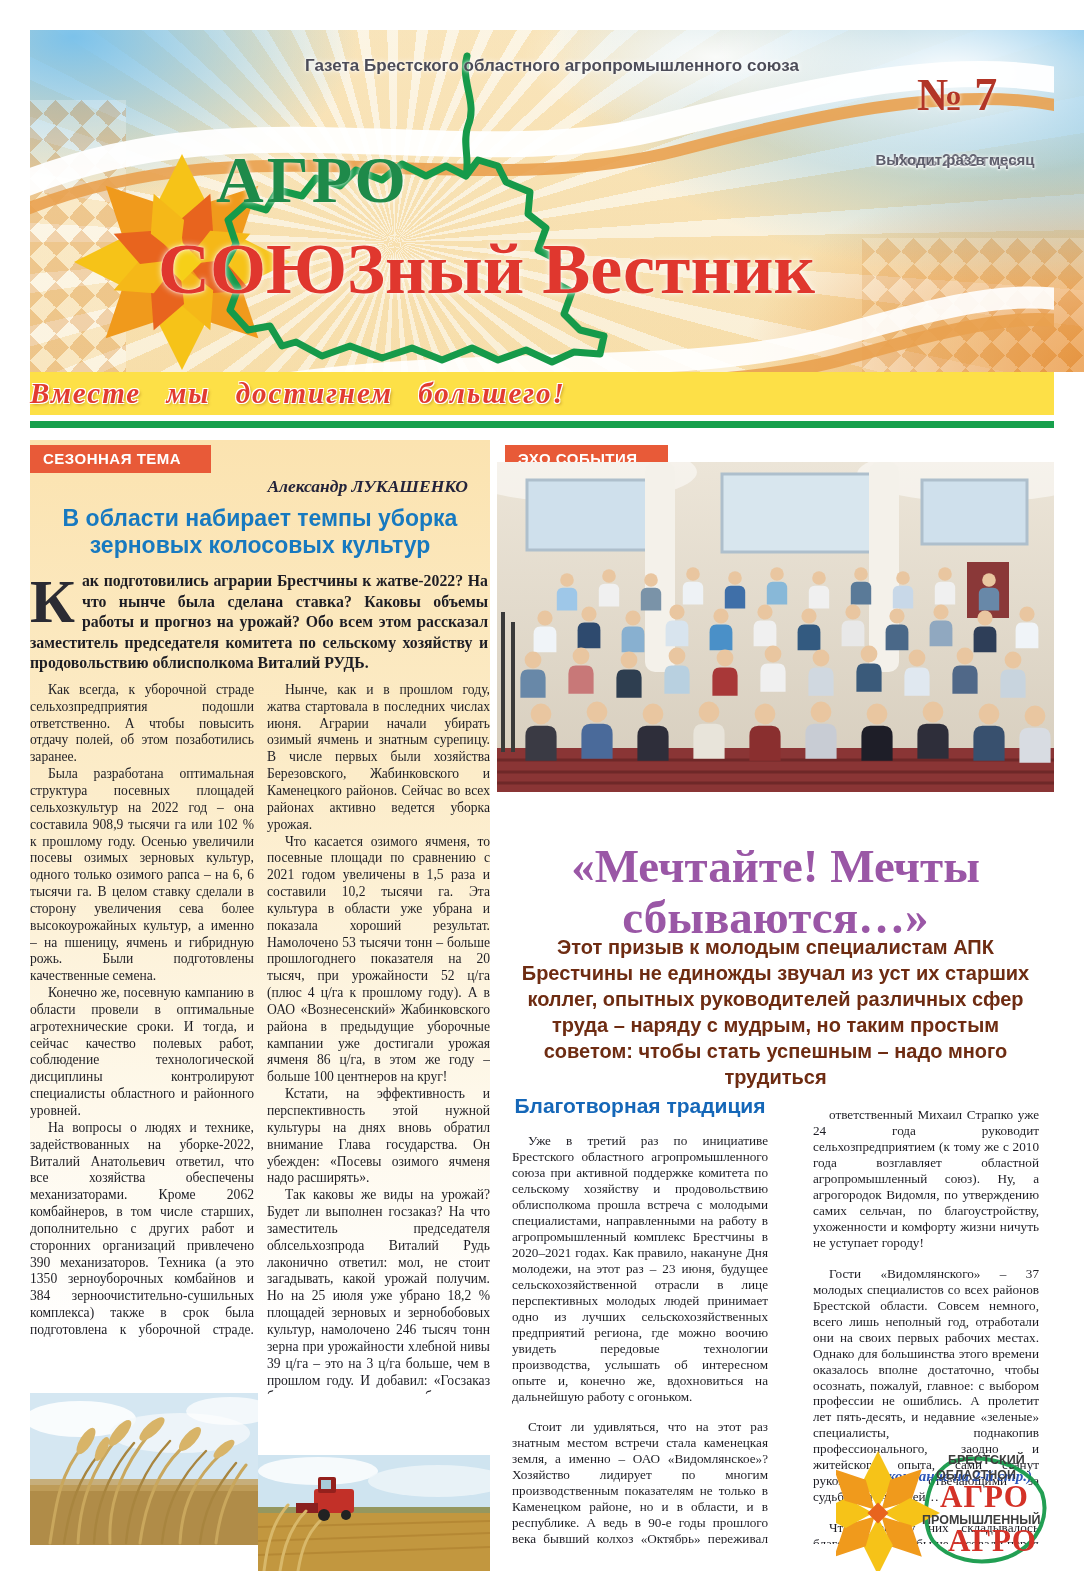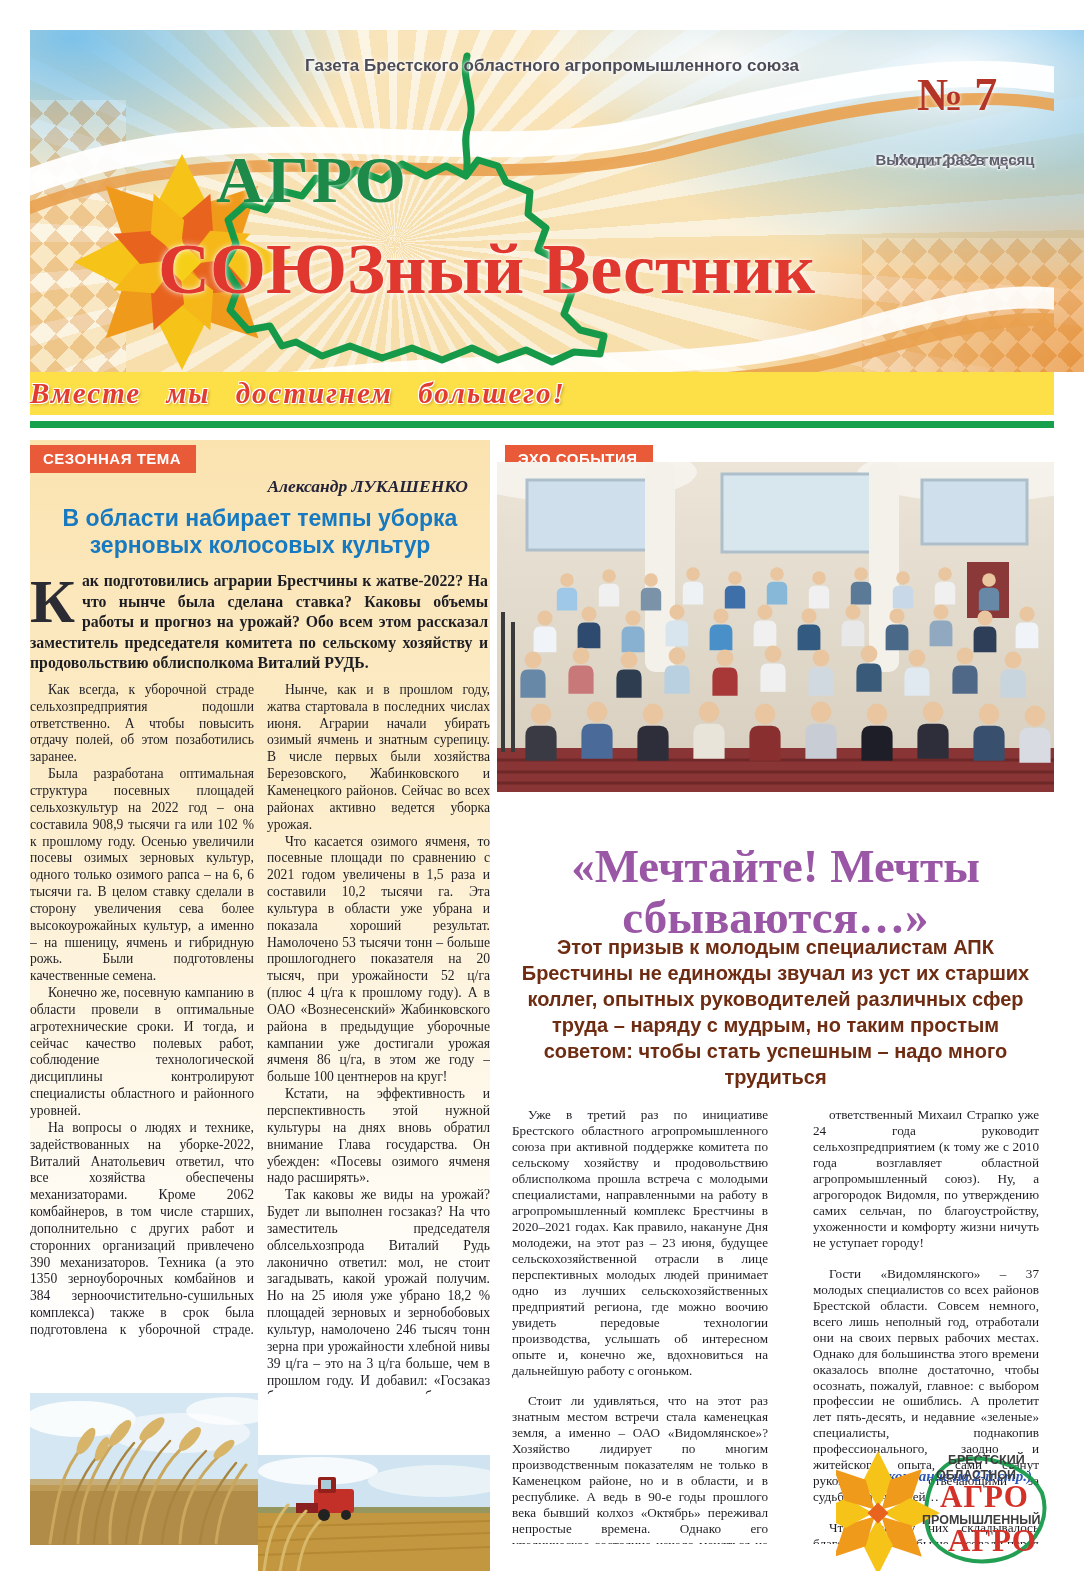--- a/index.html
+++ b/index.html
@@ -36,21 +36,21 @@
   .title-word{position:absolute;left:128px;top:198px;width:890px;font:bold 72px "Liberation Serif",serif;
     color:#e0372e;white-space:nowrap;text-shadow:0 0 2px #fff,0 0 6px rgba(255,255,255,.85);}
 
   .slogan-band{position:absolute;left:30px;top:372px;width:1024px;height:43px;background:#fde047;
     display:flex;align-items:center;justify-content:flex-start;}
   .slogan-text{font:bold italic 29px "Liberation Serif",serif;color:#e23b30;letter-spacing:2px;word-spacing:16px;
     text-shadow:-1px -1px 0 #fff,1px -1px 0 #fff,-1px 1px 0 #fff,1px 1px 0 #fff,2px 2px 3px rgba(120,60,0,.35);}
   .green-rule{position:absolute;left:30px;top:421px;width:1024px;height:7px;background:#17a04c;}
 
   
-  .badge{display:inline-block;background:#e85a38;color:#fff;padding:5px 15px 6px 13px;
+  .badge{display:inline-block;background:#e85a38;color:#fff;padding:5px 30px 6px 13px;
     font:bold 15px "Liberation Sans",sans-serif;letter-spacing:.5px;}
 
   
   .left-art{position:absolute;left:30px;top:440px;width:460px;height:1131px;
     background:linear-gradient(180deg,#fbe3b0 0%,#fcecc9 30%,#fef8ea 58%,#ffffff 80%);}
   .quote{margin:14px 4px 0 4px;text-align:center;font:bold italic 17.5px "Liberation Serif",serif;color:#23233a;}
   .quote-author{margin:3px 22px 0 0;text-align:right;font:bold italic 17.5px "Liberation Serif",serif;color:#23233a;}
   .l-head{margin:8px 0 0 0;text-align:center;font:bold 57px "Liberation Serif",serif;color:#d84b2c;line-height:1.0;}
   .l-sub{margin:8px 10px 0 10px;text-align:center;font:bold 23px "Liberation Sans",sans-serif;color:#1779c0;line-height:1.18;}
   .lead{margin:12px 2px 0 0;text-align:justify;font-weight:bold;font-size:15.8px;line-height:1.3;}
@@ -326,20 +326,21 @@
           <use href="#person" transform="translate(538,254) scale(1.3)" color="#d8dce2"></use>
         </g>
       </svg>
     </div>
 
     <h2 class="r-head">«Мечтайте! Мечты сбываются…»</h2>
     <div class="r-deck">Этот призыв к молодым специалистам АПК Брестчины не единожды звучал из уст их старших коллег, опытных руководителей различных сфер труда – наряду с мудрым, но таким простым советом: чтобы стать успешным – надо много трудиться</div>
 
     <div class="r-cols">
       <div class="rcol1">
+        <h3 class="r-sub">Благотворная традиция</h3>
         <p>Уже в третий раз по инициативе Брестского областного агропромышленного союза при активной поддержке комитета по сельскому хозяйству и продовольствию облисполкома прошла встреча с молодыми специалистами, направленными на работу в агропромышленный комплекс Брестчины в 2020–2021 годах. Как правило, накануне Дня молодежи, на этот раз – 23 июня, будущее сельскохозяйственной отрасли в лице перспективных молодых людей принимает одно из лучших сельскохозяйственных предприятий региона, где можно воочию увидеть передовые технологии производства, услышать об интересном опыте и, конечно же, вдохновиться на дальнейшую работу с огоньком.</p>
         <p>Стоит ли удивляться, что на этот раз знатным местом встречи стала каменецкая земля, а именно – ОАО «Видомлянское»?  Хозяйство лидирует по многим производственным показателям не только в Каменецком районе, но и в области, и в республике. А ведь в 90-е годы прошлого века бывший колхоз «Октябрь» переживал непростые времена. Однако его упадническое состояние начало меняться на динамичное развитие и последующий расцвет с приходом нового председателя, человека с хозяйской жилкой. Грамотный, энергичный, чрезвычайно</p>
       </div>
       <div class="rcol2">
         <p>ответственный Михаил Страпко уже 24 года руководит сельхозпредприятием (к тому же с 2010 года возглавляет областной агропромышленный союз). Ну, а агрогородок Видомля, по утверждению самих сельчан, по благоустройству, ухоженности и комфорту жизни ничуть не уступает городу!</p>
         <p>Гости «Видомлянского» – 37 молодых специалистов со всех районов Брестской области. Совсем немного, всего лишь неполный год, отработали они на своих первых рабочих местах. Однако для большинства этого времени оказалось вполне достаточно, чтобы осознать, пожалуй, главное: с выбором профессии не ошиблись. А пролетит лет пять-десять, и недавние «зеленые» специалисты, поднакопив профессионального, заодно и житейского опыта, сами станут руководителями, отвечающими за судьбы сотен людей…</p>
         <p>Чтобы все у них складывалось благополучно, чтобы не пасовали перед трудностями и не опускали руки при неудачах, знали, на кого равняться и как добиваться ожидаемых результатов, организовываются подобные мероприятия. По крайней мере, на это рассчитывают облагропромсоюз и облсельхозпрод. Из чего следует: традиции – быть!</p>
       </div>
     </div>
 

